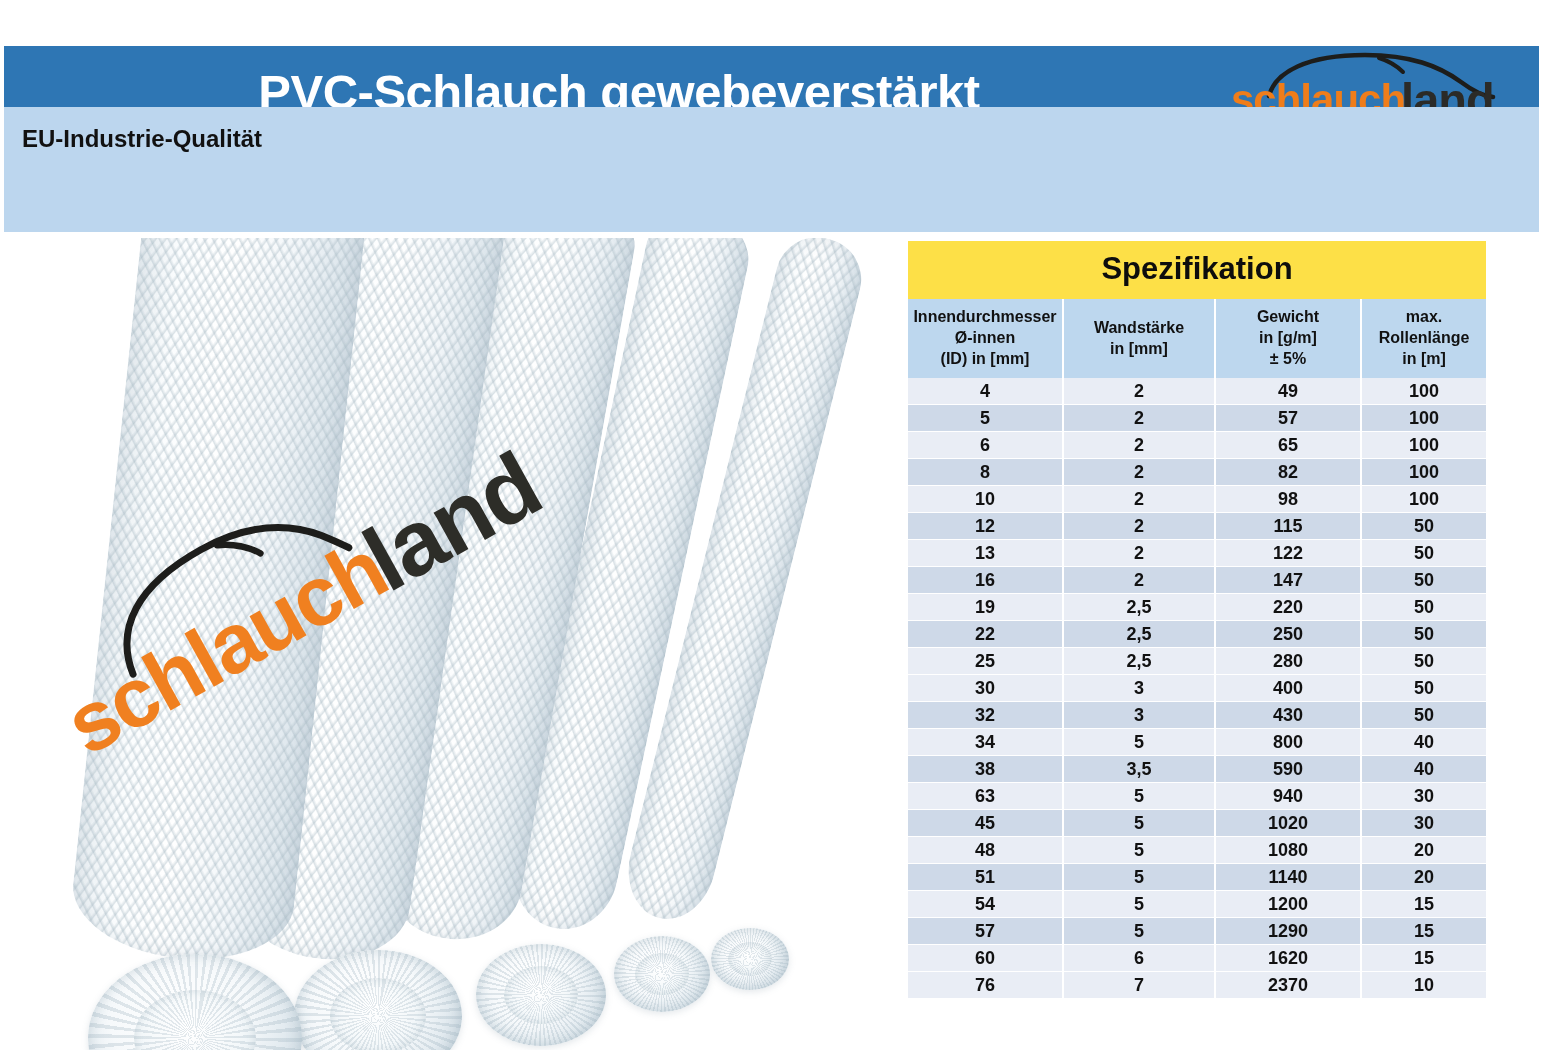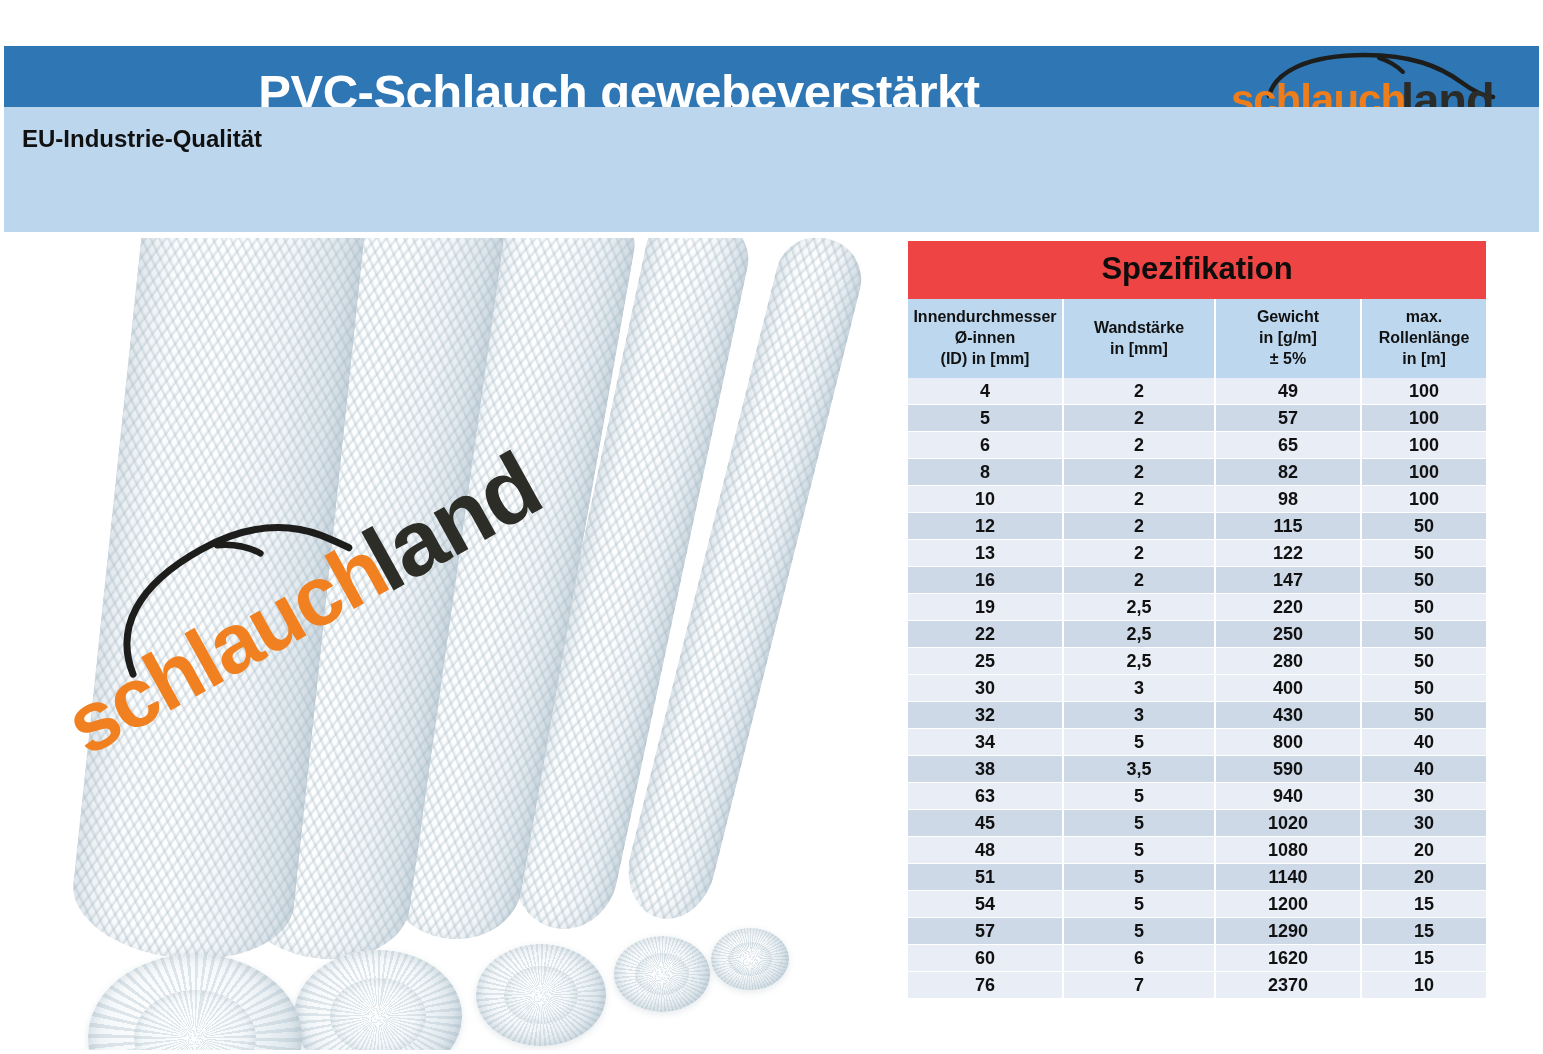--- a/index.html
+++ b/index.html
@@ -228,21 +228,21 @@
   }
 
   
   #spec-table {
     position: absolute;
     left: 908px;
     top: 241px;
     width: 578px;
   }
   #spec-title {
-    background: #ef4444;
+    background: #fde047;
     color: #0d0d0d;
     font-size: 31px;
     font-weight: bold;
     text-align: center;
     padding: 10px 0 12px 0;
     letter-spacing: 0px;
   }
   table.spec {
     border-collapse: collapse;
     width: 578px;

